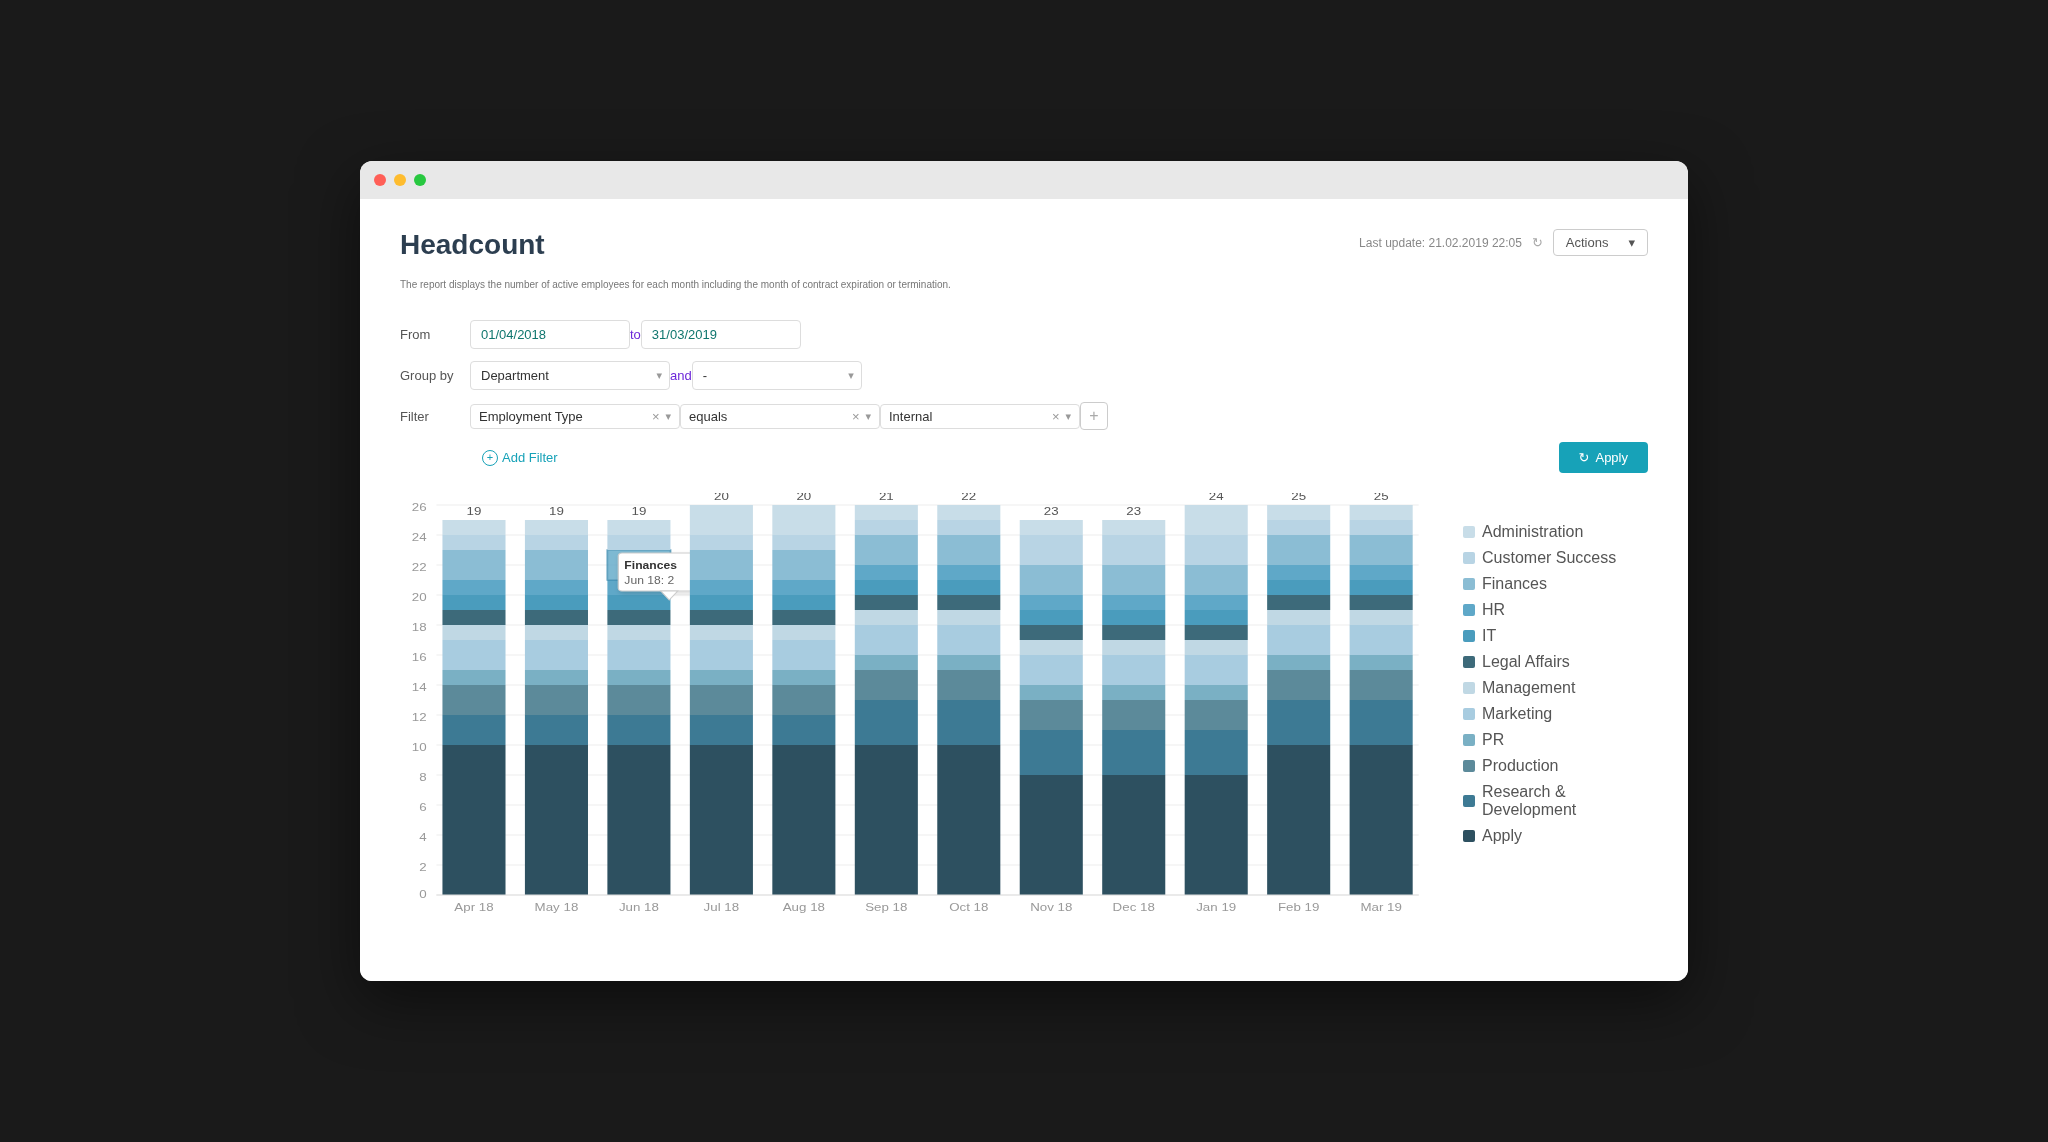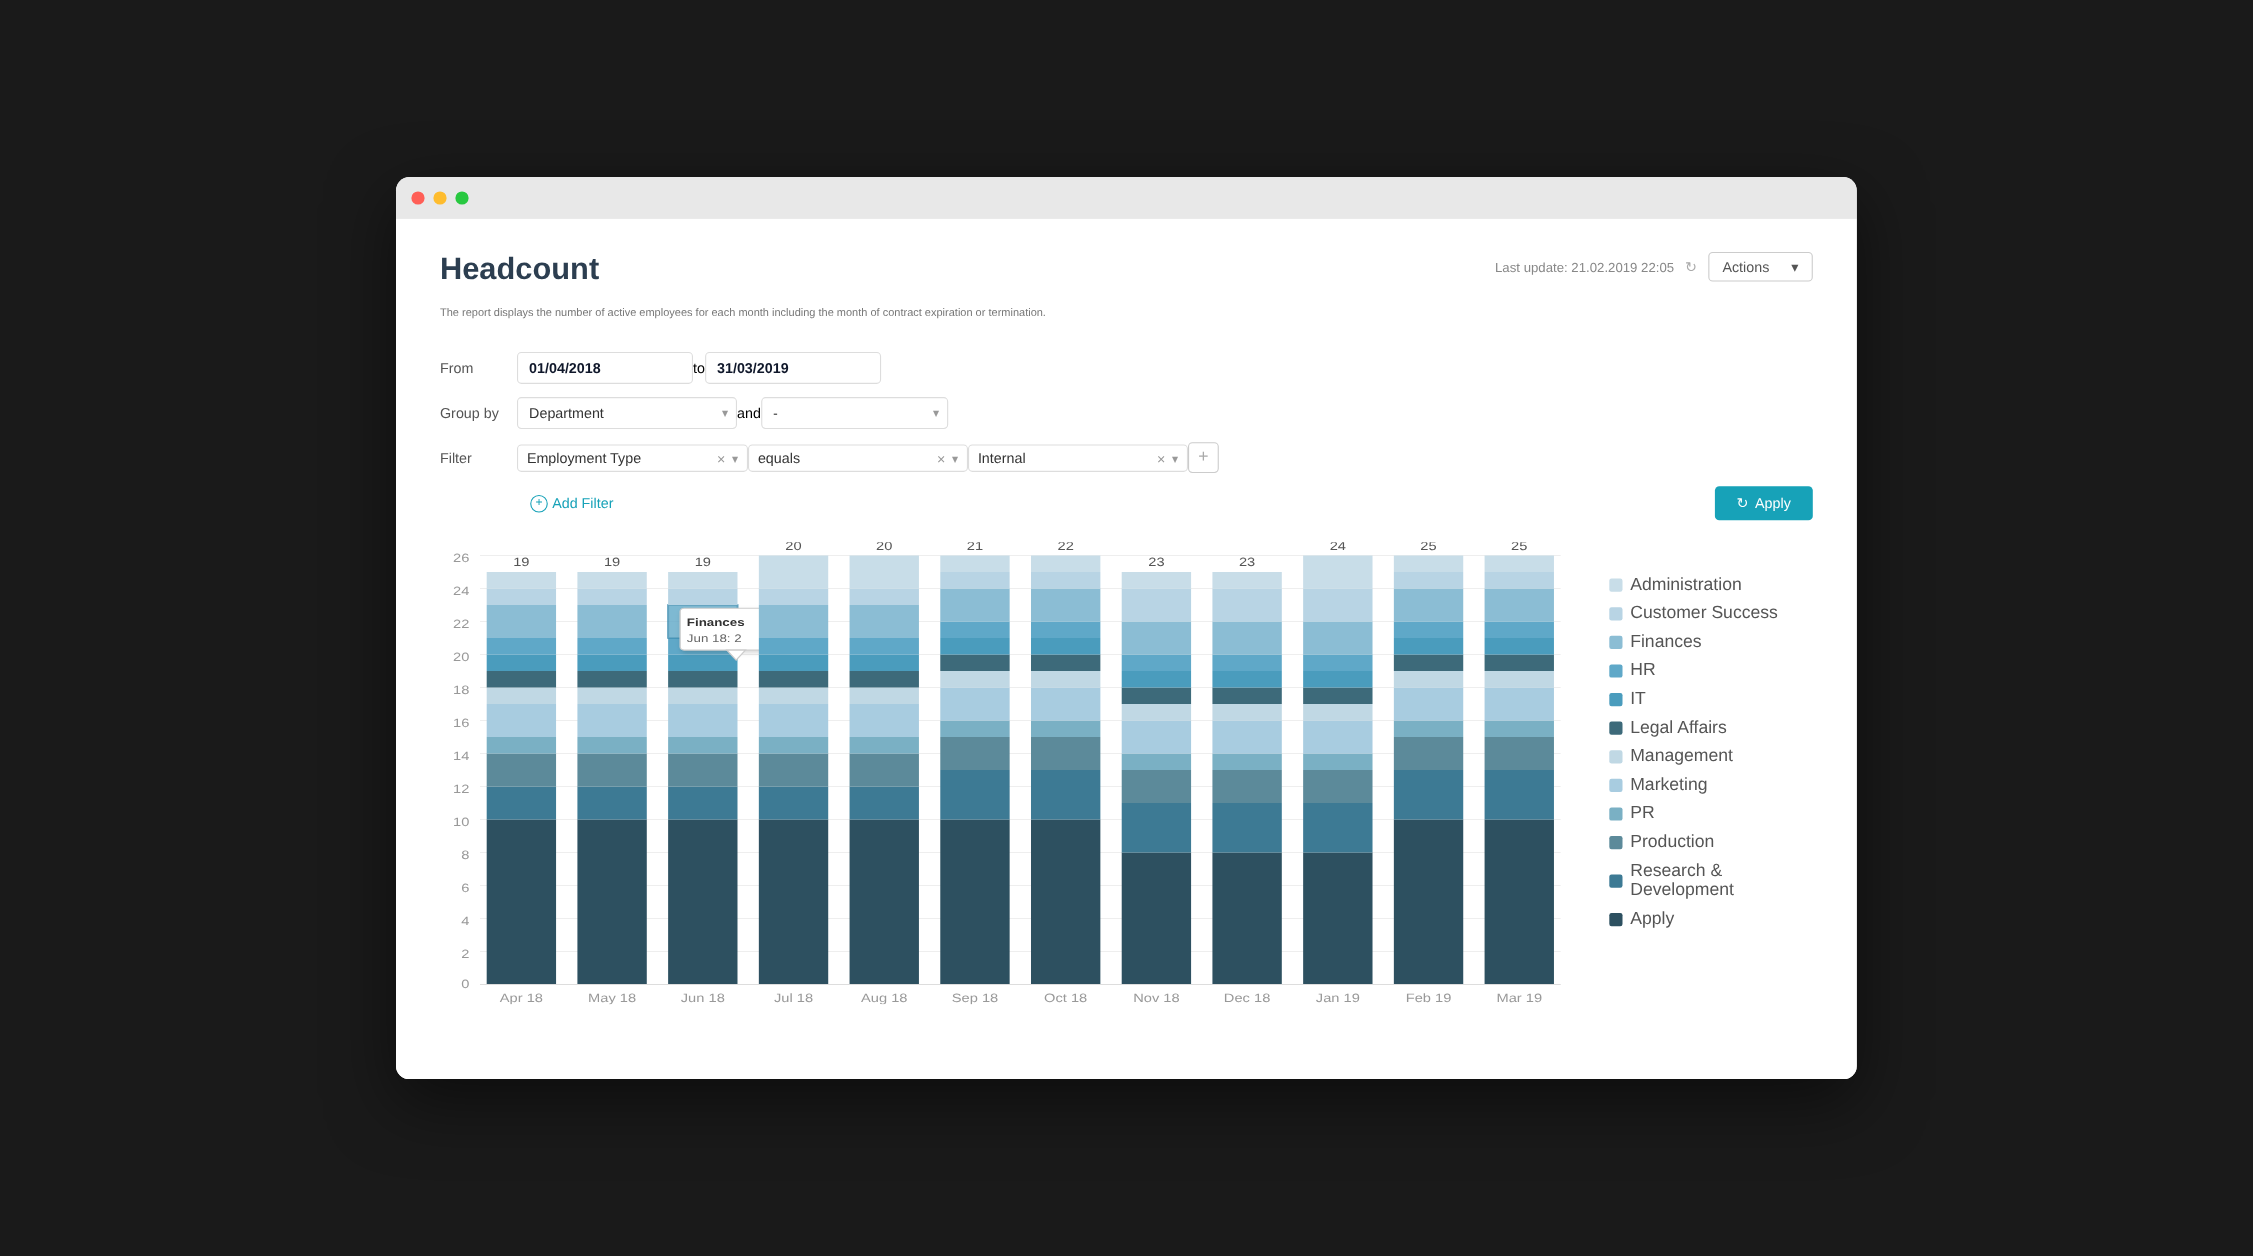--- a/index.html
+++ b/index.html
@@ -87,27 +87,26 @@
       font-size: 13px;
       color: #555;
       width: 70px;
       flex-shrink: 0;
     }
     .filter-input {
       border: 1px solid #ddd;
       border-radius: 4px;
       padding: 6px 10px;
       font-size: 13px;
-      color: #0f172a;
+      color: #0f766e;
       width: 160px;
-      font-weight: bold;
     }
     .filter-connector {
       font-size: 13px;
-      color: #000000;
+      color: #6d28d9;
     }
     .filter-select-wrap {
       position: relative;
       display: inline-flex;
       align-items: center;
     }
     .filter-select {
       border: 1px solid #ddd;
       border-radius: 4px;
       padding: 6px 28px 6px 10px;
@@ -121,21 +120,21 @@
     .filter-select.wide { width: 200px; }
     .select-arrow {
       position: absolute;
       right: 8px;
       pointer-events: none;
       color: #999;
       font-size: 11px;
     }
     .filter-tag-wrap {
       display: flex;
-      align-items: flex-end;
+      align-items: center;
       border: 1px solid #ddd;
       border-radius: 4px;
       padding: 4px 8px;
       background: white;
       font-size: 13px;
       color: #333;
       gap: 6px;
       min-width: 200px;
     }
     .filter-tag-x {

